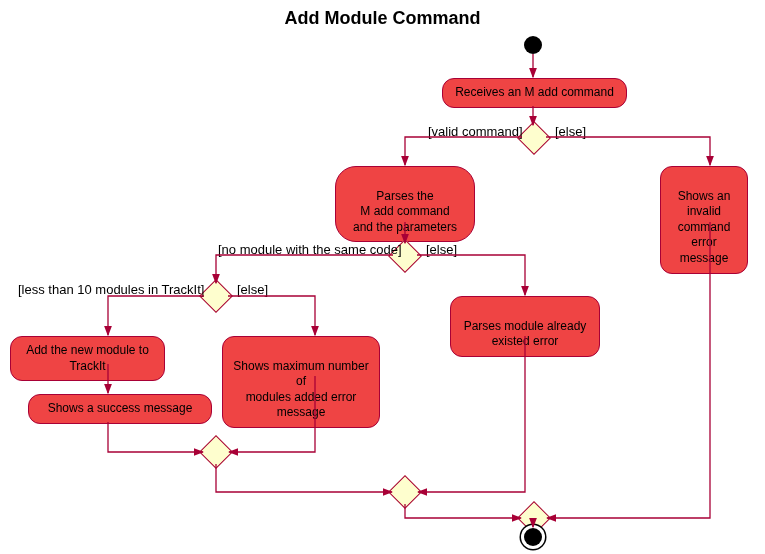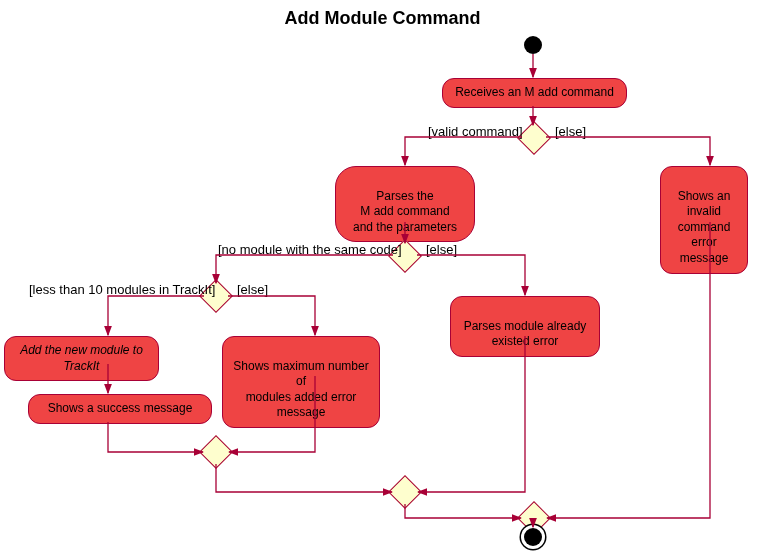--- a/index.html
+++ b/index.html
@@ -93,29 +93,29 @@
   <span>Shows an
 invalid command
 error message</span>
 </div>
 
 <div class="diamond" style="left:393px; top:244px;"></div>
 <div class="guard" style="left:218px; top:242px;">[no module with the same code]</div>
 <div class="guard" style="left:426px; top:242px;">[else]</div>
 
 <div class="diamond" style="left:204px; top:284px;"></div>
-<div class="guard" style="left:21px; top:282px;padding-left:8px;">[less than 10 modules in TrackIt]</div>
+<div class="guard" style="left:10px; top:282px;padding-left:8px;">[less than 10 modules in TrackIt]</div>
 <div class="guard" style="left:237px; top:282px;">[else]</div>
 
 <div class="node" style="left:450px; top:296px; width:150px; white-space:pre-line;">
   <span>Parses module already
 existed error</span>
 </div>
 
-<div class="node" style="left:4px; top:336px; width:155px;font-style:italic;">
+<div class="node" style="left:10px; top:336px; width:155px;">
   <span>Add the new module to TrackIt</span>
 </div>
 
 <div class="node" style="left:222px; top:336px; width:158px; white-space:pre-line;">
   <span>Shows maximum number of
 modules added error message</span>
 </div>
 
 <div class="node" style="left:28px; top:394px; width:184px;">
   <span>Shows a success message</span>

